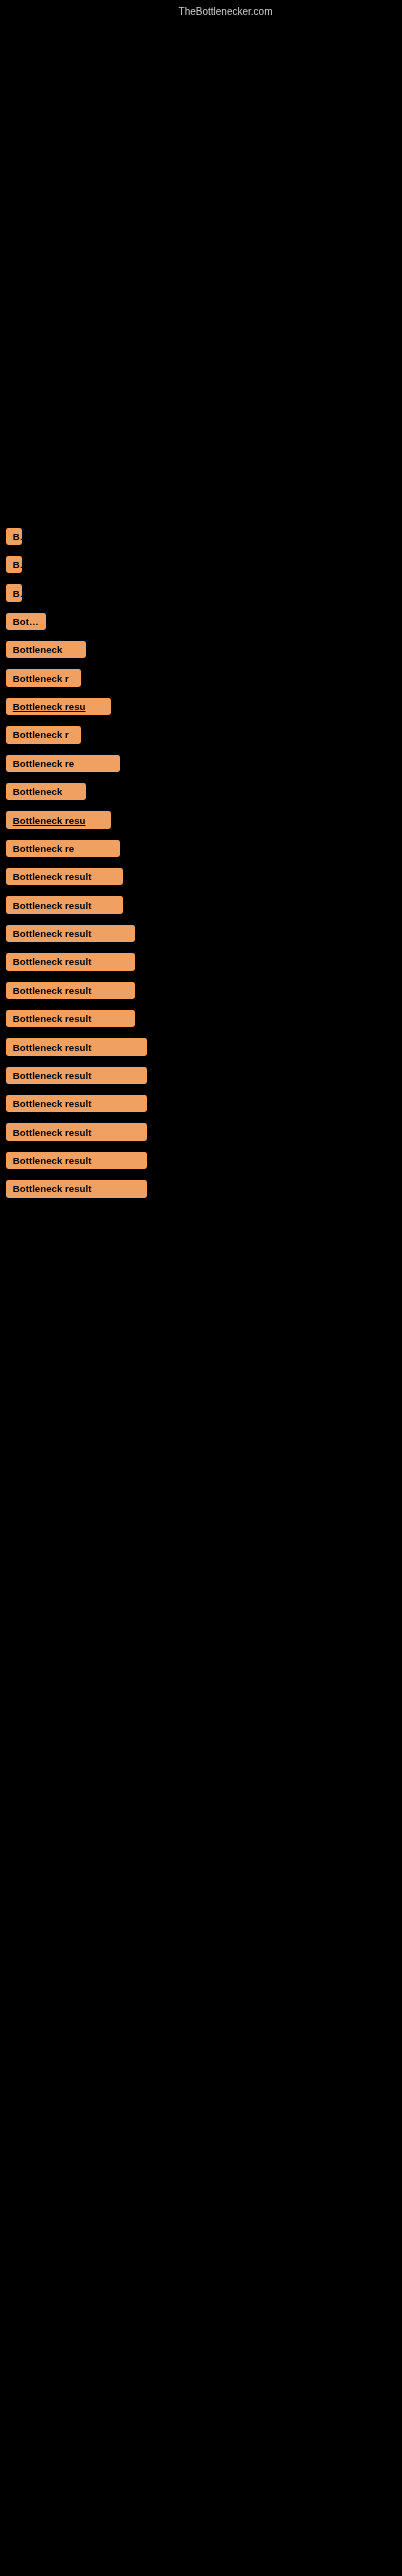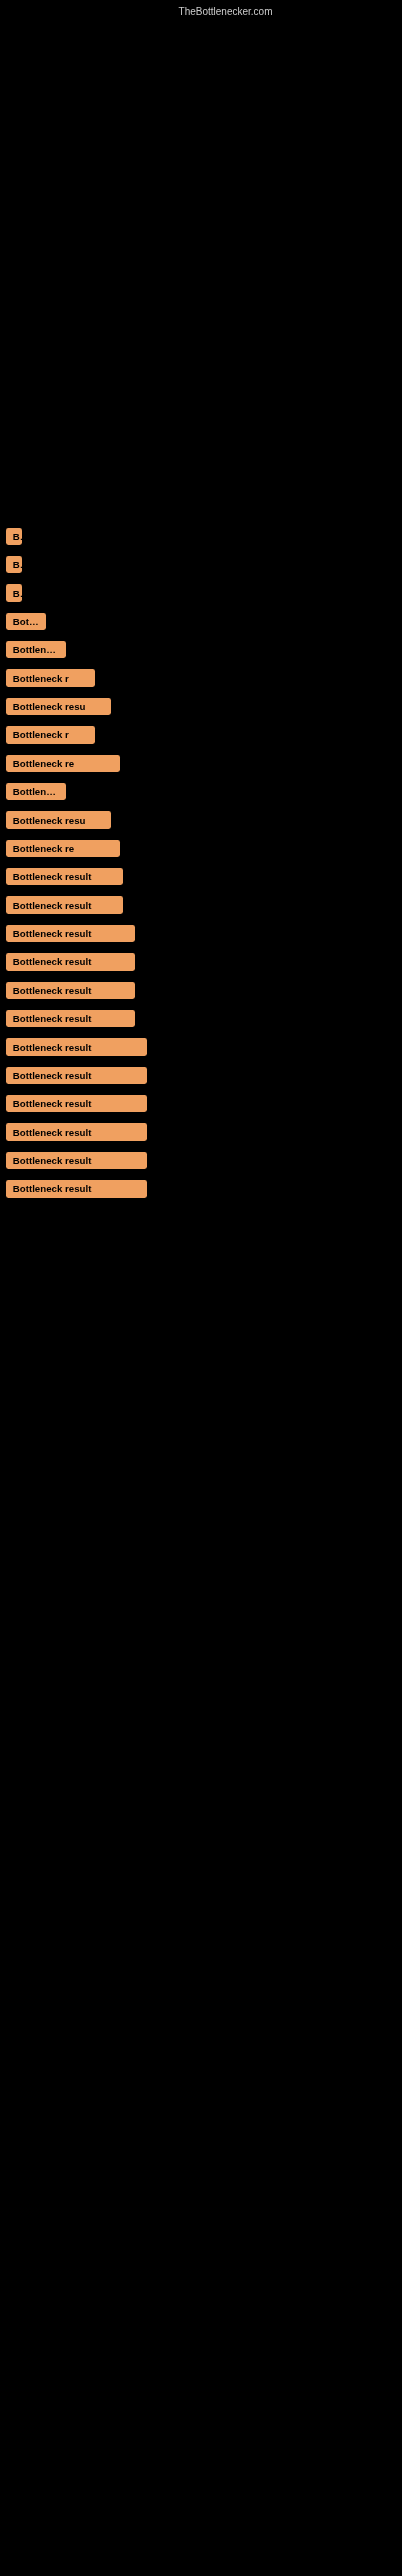--- a/index.html
+++ b/index.html
@@ -41,24 +41,24 @@
       padding: 3.2px 6.4px;
       border-radius: 2.4px;
       white-space: nowrap;
       overflow: hidden;
       text-overflow: ellipsis;
     }
     
     .w-20  { width: 16px; }
     .w-50  { width: 40px; }
     .w-70  { width: 56px; }
-    .w-90  { width: 60px; }
-    .w-110 { width: 89px; }
+    .w-90  { width: 80px; }
+    .w-110 { width: 75px; }
     .w-120 { width: 114px; }
-    .w-130 { width: 105px; }
+    .w-130 { width: 105px; text-decoration: underline; }
     .w-145 { width: 117px; }
     .w-160 { width: 129px; }
     .w-175 { width: 141px; }
   </style>
 </head>
 <body>
 
 <div class="site-title">
   <span>TheBottlenecker.com</span>
 </div>

